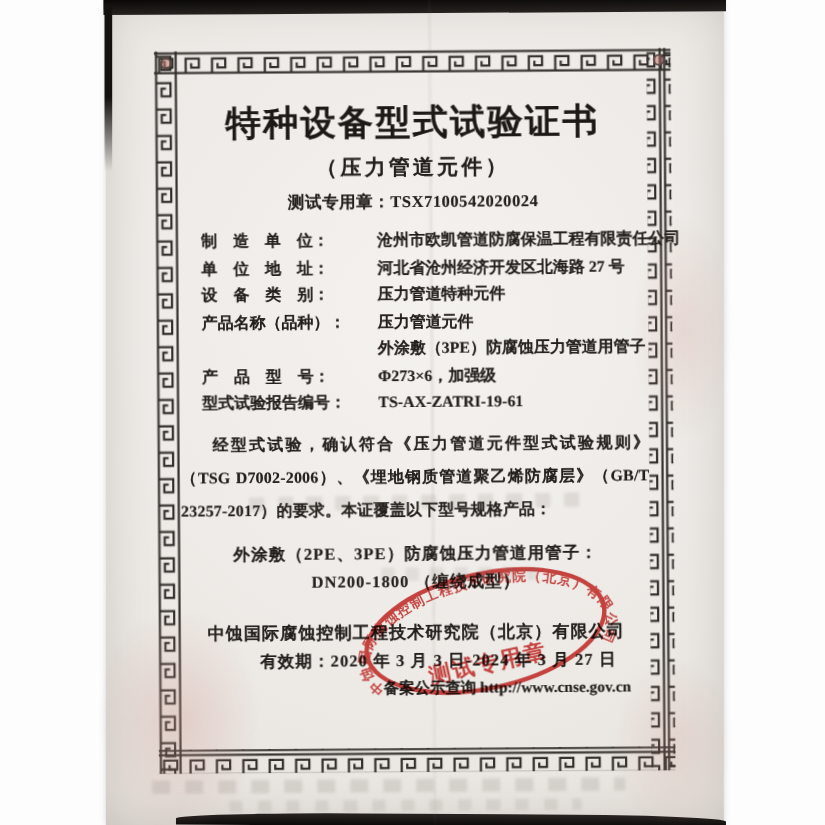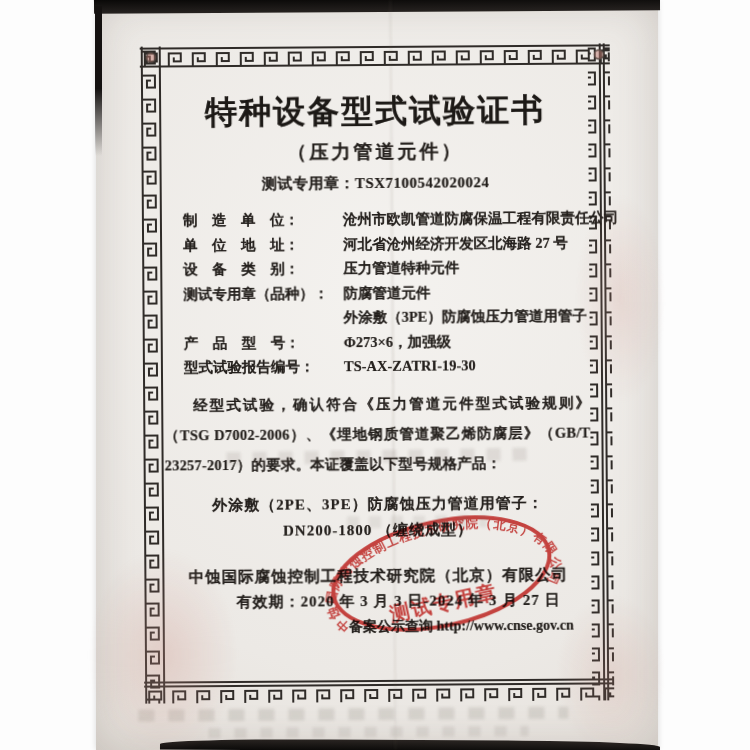--- a/index.html
+++ b/index.html
@@ -103,30 +103,30 @@
           <div class="row">
             <span class="flabel">制　造　单　位：</span><span class="fvalue">沧州市欧凯管道防腐保温工程有限责任公司</span>
           </div>
           <div class="row">
             <span class="flabel">单　位　地　址：</span><span class="fvalue">河北省沧州经济开发区北海路 27 号</span>
           </div>
           <div class="row">
             <span class="flabel">设　备　类　别：</span><span class="fvalue">压力管道特种元件</span>
           </div>
           <div class="row">
-            <span class="flabel">测试专用章（品种）：</span><span class="fvalue">防腐管道元件</span>
+            <span class="flabel">产品名称（品种）：</span><span class="fvalue">压力管道元件</span>
           </div>
           <div class="row">
             <span class="flabel"></span><span class="fvalue">外涂敷（3PE）防腐蚀压力管道用管子</span>
           </div>
           <div class="row">
             <span class="flabel">产　品　型　号：</span><span class="fvalue">Φ273×6，加强级</span>
           </div>
           <div class="row">
-            <span class="flabel">型式试验报告编号：</span><span class="fvalue">TS-AX-ZATRI-19-30</span>
+            <span class="flabel">型式试验报告编号：</span><span class="fvalue">TS-AX-ZATRI-19-61</span>
           </div>
         </div>
 
         <p class="statement">经型式试验，确认符合《压力管道元件型式试验规则》（TSG D7002-2006）、《埋地钢质管道聚乙烯防腐层》（GB/T 23257-2017）的要求。本证覆盖以下型号规格产品：</p>
 
         <div class="covered">
           <div>外涂敷（2PE、3PE）防腐蚀压力管道用管子：</div>
           <div>DN200-1800 （缠绕成型）</div>
         </div>
 

